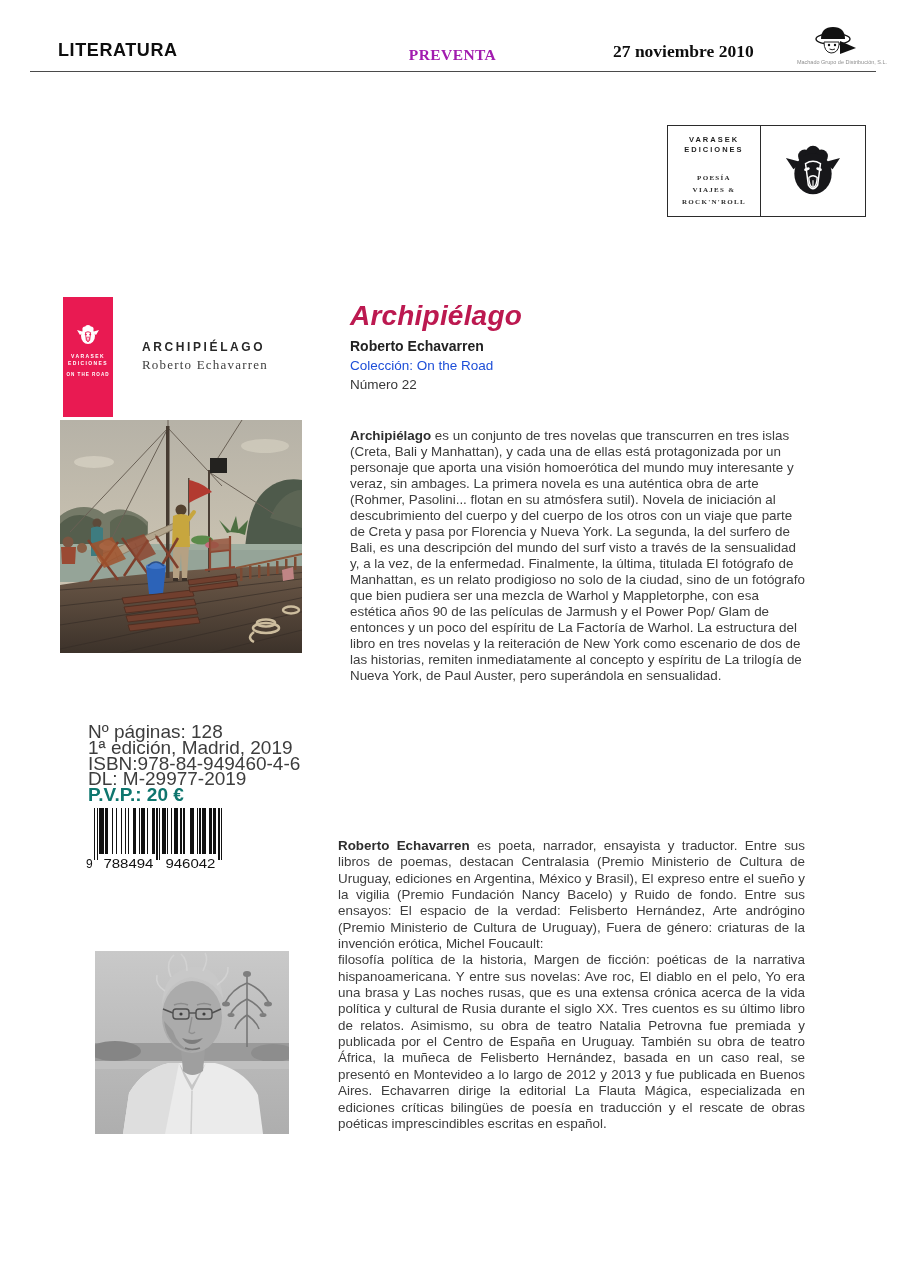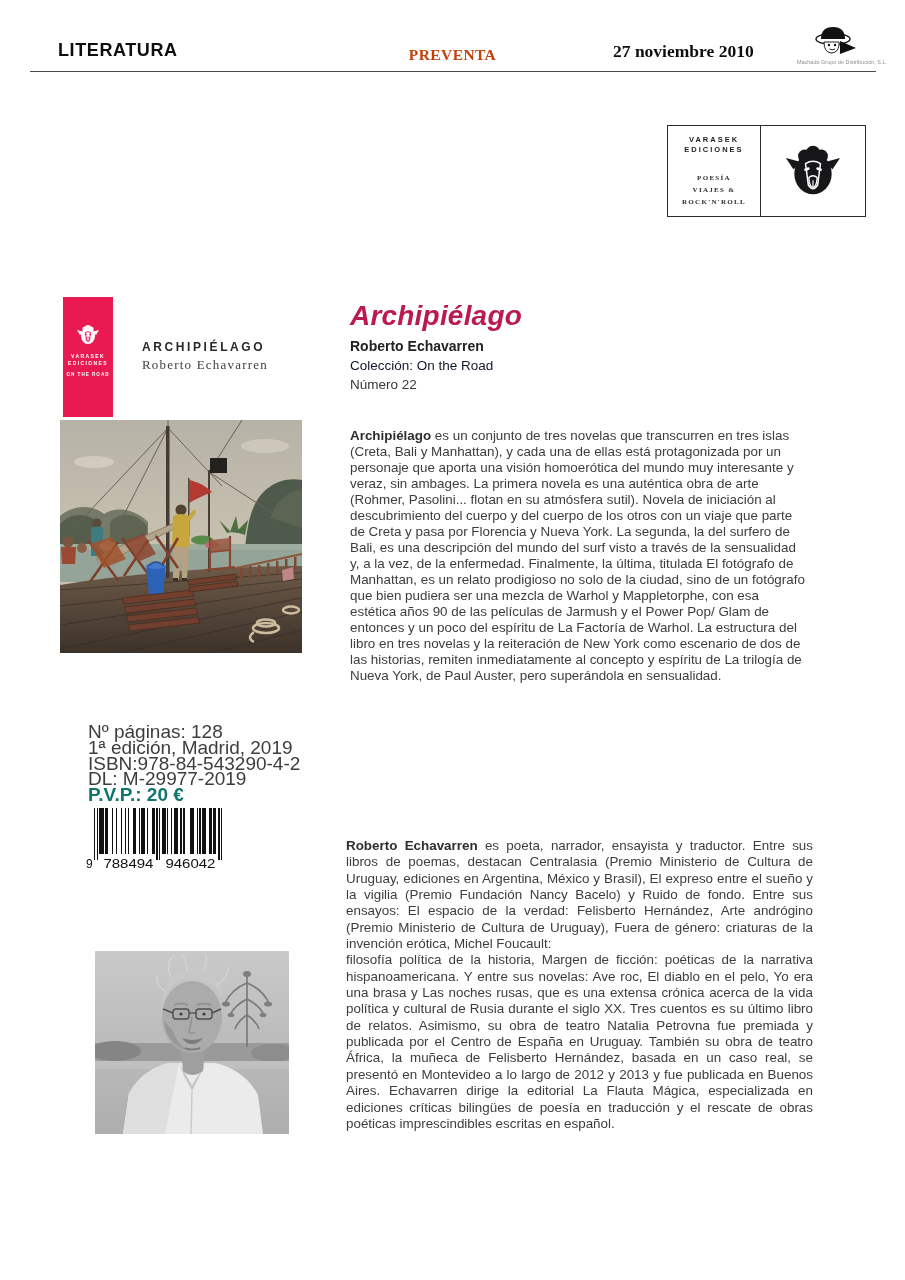--- a/index.html
+++ b/index.html
@@ -5,21 +5,21 @@
   html,body{margin:0;padding:0;}
   body{
     width:905px;height:1280px;position:relative;background:#ffffff;
     font-family:"Liberation Sans", sans-serif;color:#3d3d3d;overflow:hidden;
   }
   .abs{position:absolute;}
   
   .hdr-section{left:58px;top:40px;font-family:Liberation Sans, sans-serif;font-weight:bold;
     font-size:18px;letter-spacing:.6px;color:#0e0e0e;}
   .hdr-center{left:0;right:0;top:46px;text-align:center;font-family:"Liberation Serif",serif;
-    font-weight:bold;font-size:15.5px;letter-spacing:.4px;color:#c2410c;}
+    font-weight:bold;font-size:15.5px;letter-spacing:.4px;color:#a21caf;}
   .hdr-date{left:613px;top:41px;font-family:"Liberation Serif",serif;font-weight:bold;
     font-size:17.5px;color:#0e0e0e;}
   .hdr-rule{left:30px;top:71px;width:846px;border-top:1.3px solid #4a4a4a;}
   .machado{left:804px;top:22px;width:62px;height:36px;}
   .machado-label{left:780px;top:59px;width:124px;text-align:center;font-size:5.5px;color:#8f8f8f;}
   
   .pubbox{left:667px;top:125px;width:197px;height:90px;border:1.5px solid #2b2b2b;display:flex;}
   .pubbox .cell-l{width:92px;border-right:1.5px solid #2b2b2b;display:flex;flex-direction:column;
     align-items:center;justify-content:center;}
   .pubbox .cell-r{flex:1;display:flex;align-items:center;justify-content:center;}
@@ -37,33 +37,33 @@
     font-size:4.6px;font-weight:bold;letter-spacing:1px;}
   .cover-title{position:absolute;left:82px;top:44px;font-size:12px;font-weight:bold;
     letter-spacing:2.6px;color:#282828;}
   .cover-author{position:absolute;left:82px;top:61px;font-family:"Liberation Serif",serif;
     font-size:13px;letter-spacing:1.2px;color:#404040;}
   .cover-photo{position:absolute;left:0;top:124px;width:242px;height:233px;}
   
   .book-title{left:350px;top:300px;font-size:28px;font-weight:bold;font-style:italic;
     color:#bc1950;letter-spacing:.2px;}
   .book-author{left:350px;top:338px;font-size:14px;font-weight:bold;color:#222222;}
-  .book-coll{left:350px;top:358px;font-size:13.5px;color:#0f172a;}
+  .book-coll{left:350px;top:358px;font-size:13.5px;color:#1d4ed8;}
   .book-num{left:350px;top:377px;font-size:13.5px;color:#383838;}
   
   .descr{left:350px;top:428px;width:458px;font-size:13.4px;line-height:16px;color:#3d3d3d;
     text-align:left;}
   .descr b{color:#2e2e2e;}
   
   .details{left:88px;top:708px;font-size:19px;line-height:15.8px;color:#3d3d3d;margin-top:16px;}
   .price{font-weight:bold;color:#0f766e;}
   
   .barcode{left:86px;top:808px;width:140px;height:62px;}
   
-  .bio{left:346px;top:838px;width:467px;font-size:13.4px;line-height:16.35px;color:#3d3d3d;
+  .bio{left:338px;top:838px;width:467px;font-size:13.4px;line-height:16.35px;color:#3d3d3d;
     text-align:justify;}
   .bio b{color:#2e2e2e;}
   .author-photo{left:95px;top:951px;width:194px;height:183px;}
 </style>
 </head>
 <body>
 
 <div class="abs hdr-section">LITERATURA</div>
 <div class="abs hdr-center">PREVENTA</div>
 <div class="abs hdr-date">27 noviembre 2010</div>
@@ -272,21 +272,21 @@
 <div class="abs book-coll">Colección: On the Road</div>
 <div class="abs book-num">Número 22</div>
 
 <div class="abs descr">
   <b>Archipiélago</b><span> es un conjunto de tres novelas que transcurren en tres islas (Creta, Bali y Manhattan), y cada una de ellas está protagonizada por un personaje que aporta una visión homoerótica del mundo muy interesante y veraz, sin ambages. La primera novela es una auténtica obra de arte (Rohmer, Pasolini... flotan en su atmósfera sutil). Novela de iniciación al descubrimiento del cuerpo y del cuerpo de los otros con un viaje que parte de Creta y pasa por Florencia y Nueva York. La segunda, la del surfero de Bali, es una descripción del mundo del surf visto a través de la sensualidad y, a la vez, de la enfermedad. Finalmente, la última, titulada El fotógrafo de Manhattan, es un relato prodigioso no solo de la ciudad, sino de un fotógrafo que bien pudiera ser una mezcla de Warhol y Mappletorphe, con esa estética años 90 de las películas de Jarmush y el Power Pop/ Glam de entonces y un poco del espíritu de La Factoría de Warhol. La estructura del libro en tres novelas y la reiteración de New York como escenario de dos de las historias, remiten inmediatamente al concepto y espíritu de La trilogía de Nueva York, de Paul Auster, pero superándola en sensualidad.</span>
 </div>
 
 <div class="abs details">
   <div>Nº páginas: 128</div>
   <div>1ª edición, Madrid, 2019</div>
-  <div>ISBN:978-84-543290-4-2</div>
+  <div>ISBN:978-84-949460-4-6</div>
   <div>DL: M-29977-2019</div>
   <div class="price">P.V.P.: 20 €</div>
 </div>
 
 <div class="abs barcode">
   <svg id="barcode-svg" viewBox="0 0 140 61" width="140" height="61" shape-rendering="crispEdges">
       <rect x="8.00" y="0" width="1.40" height="52" fill="#111111"></rect>
       <rect x="10.70" y="0" width="1.40" height="52" fill="#111111"></rect>
       <rect x="13.40" y="0" width="1.40" height="46" fill="#111111"></rect>
       <rect x="14.75" y="0" width="1.40" height="46" fill="#111111"></rect>

